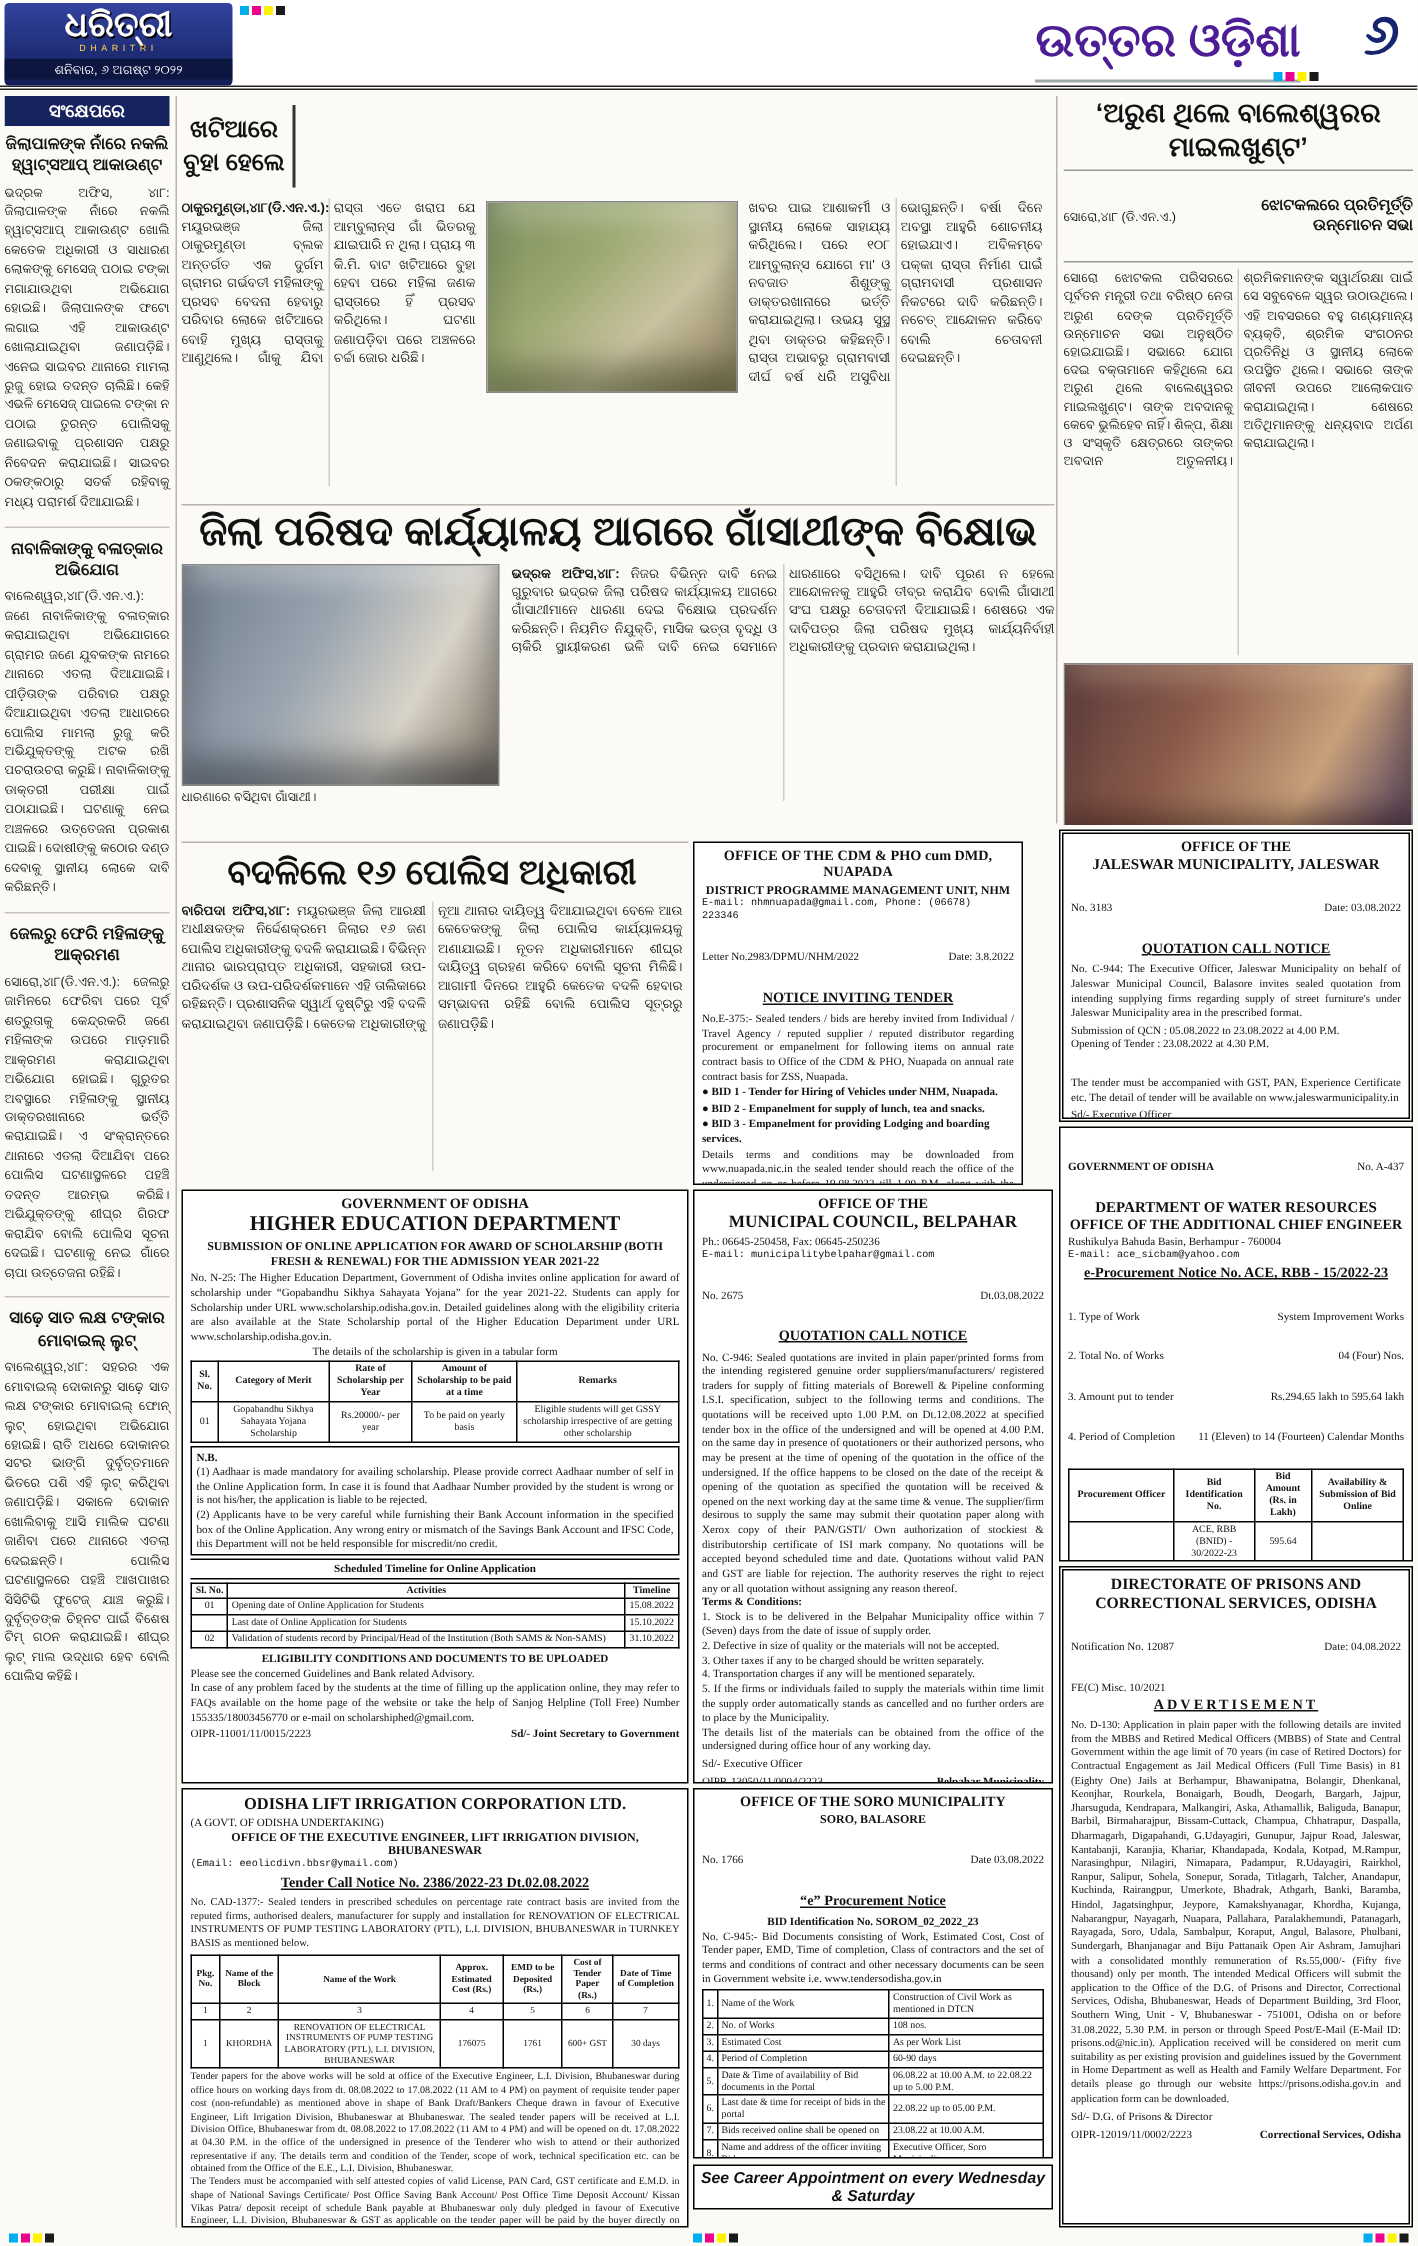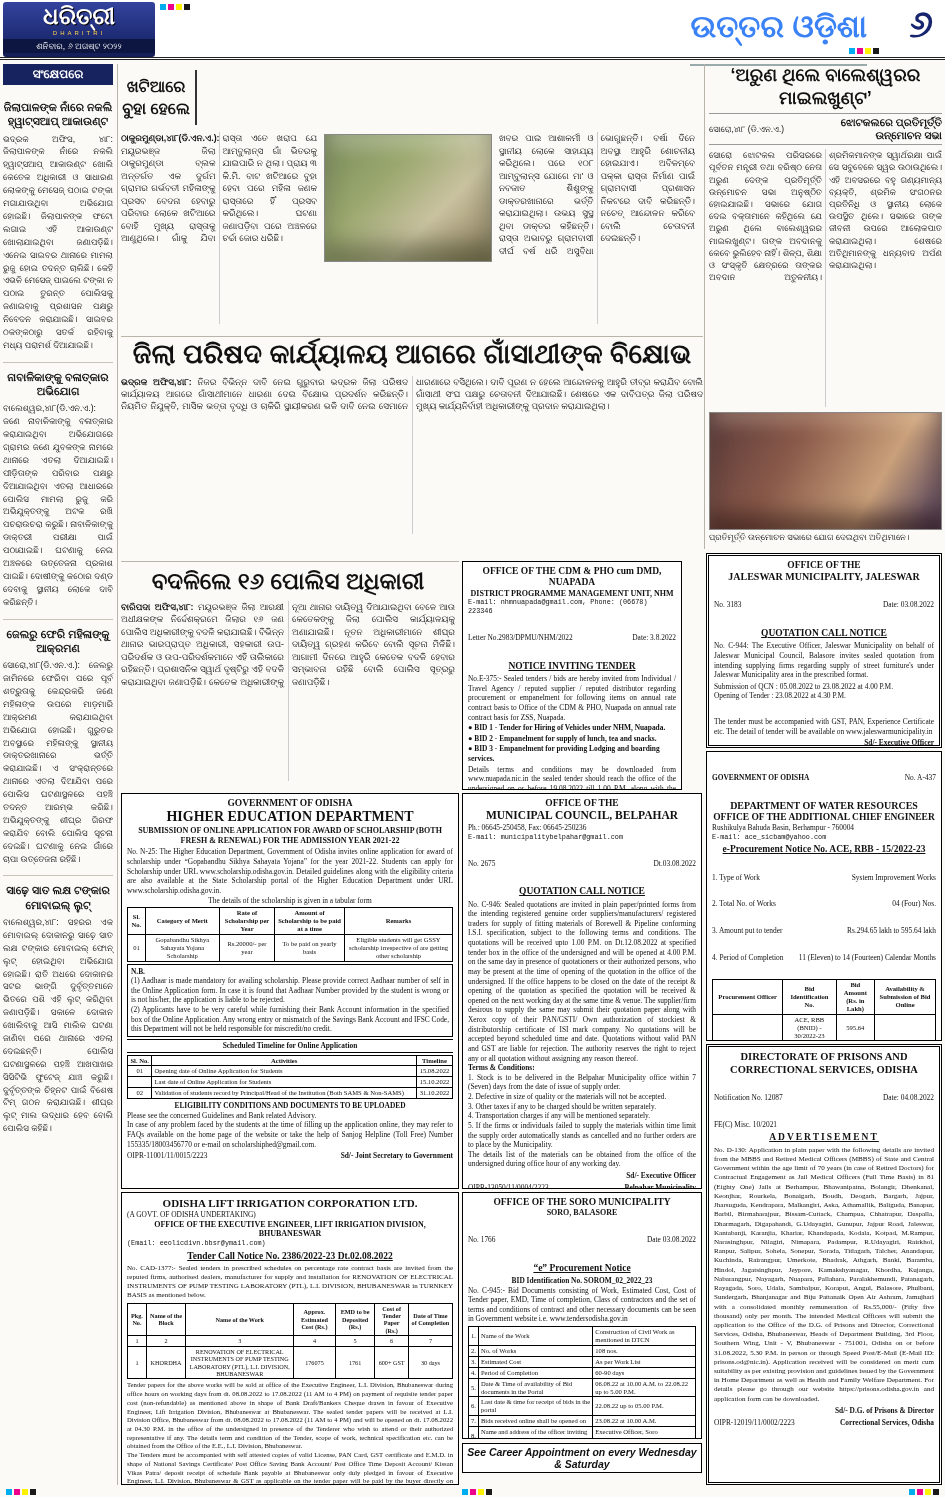--- a/index.html
+++ b/index.html
@@ -9,34 +9,34 @@
 
   
   #masthead { position:absolute; left:0; top:0; width:945px; height:60px; background:#fff;
               border-bottom:3px double #222; }
   #nameplate { position:absolute; left:3px; top:2px; width:152px; height:55px;
                background:linear-gradient(180deg,#34439d 0%,#1d2b74 65%,#131d55 100%);
                border-radius:3px; color:#fff; text-align:center; overflow:hidden; }
   .np-main { font-size:23px; font-weight:bold; line-height:28px; text-shadow:1px 1px 0 #000; }
   .np-sub  { font-size:6px; letter-spacing:3px; color:#ffd24a; line-height:7px; }
   .np-date { margin-top:2px; background:#0d1640; font-size:8.5px; line-height:14px; }
-  #edition { position:absolute; right:78px; top:9px; font-size:31px; font-weight:bold; color:#3b82f6;
-             border-bottom:2px solid #9aa; padding-bottom:19px; }
+  #edition { position:absolute; right:78px; top:9px; font-size:31px; font-weight:bold; color:#4c1d95;
+             border-bottom:2px solid #9aa; padding-bottom:8px; }
   #pageno  { position:absolute; right:12px; top:3px; font-size:38px; font-weight:bold; color:#17256f; }
 
   .regs { position:absolute; display:flex; gap:2px; }
   .regs i { width:6px; height:6px; display:block; }
   .rc { background:#00aeef; } .rm { background:#ec008c; }
   .ry { background:#fff200; } .rk { background:#1a1a1a; }
 
   
   #briefs { position:absolute; left:3px; top:64px; width:115px; height:1421px;
             border-right:1px solid #b9b4aa; padding-right:4px; overflow:hidden; }
   .briefs-title { background:#17235f; color:#fff; font-weight:bold; font-size:12px;
-                  text-align:center; padding:3px 0; margin-bottom:15px;font-family:Liberation Serif, serif; }
+                  text-align:center; padding:3px 0; margin-bottom:5px; }
   .brief { margin-bottom:10px; }
   .brief + .brief { border-top:1px solid #c8c3b8; padding-top:7px; }
   .brief h4 { font-size:11px; text-align:center; line-height:1.3; margin-bottom:4px; }
   .brief p { font-size:8.6px; line-height:1.5; text-align:justify; }
 
   
   .vline1 { position:absolute; left:704px; top:64px; width:1px; height:485px; background:#b9b4aa; }
 
   #lead { position:absolute; left:121px; top:64px; width:582px; height:268px; overflow:hidden; }
   #lead .lead-top { display:flex; align-items:flex-start; }
@@ -49,21 +49,21 @@
               font-size:8.8px; line-height:1.42; text-align:justify; }
   .lead-photo { width:168px; height:128px; flex:0 0 168px; margin-top:2px;
                 background:linear-gradient(135deg,#7a8b5a 0%,#9aa86e 35%,#c9c2a0 65%,#8a7a5a 100%);
                 box-shadow:inset 0 -18px 22px rgba(40,50,20,.45), inset 0 14px 18px rgba(255,255,255,.25);
                 border:1px solid #888; }
   .dl { font-weight:bold; }
 
   #rightstory { position:absolute; left:709px; top:64px; width:233px; height:486px; overflow:hidden; }
   #rightstory h2 { font-size:18px; font-weight:bold; text-align:center; line-height:1.25; }
   .rs-meta { display:flex; justify-content:space-between; align-items:center; margin:4px 0;
-             border-top:1px solid #999; border-bottom:1px solid #999; padding:2px 0; }
+             border-top:1px solid #999; border-bottom:1px solid #999; padding:17px 0; }
   .rs-dl { font-size:8.4px; }
   .rs-sub { font-size:10.5px; font-weight:bold; text-align:right; line-height:1.25; width:58%; }
   .rs-body { column-count:2; column-gap:7px; column-rule:1px solid #ccc; font-size:8.6px;
              line-height:1.42; text-align:justify; height:258px; overflow:hidden; }
   .rs-photo { width:100%; height:118px; margin-top:5px; border:1px solid #888;
               background:linear-gradient(120deg,#5a3a3a 0%,#8a5a4a 35%,#c9a07a 70%,#4a3a5a 100%);
               box-shadow:inset 0 -16px 20px rgba(30,10,10,.5), inset 0 12px 16px rgba(255,230,200,.25); }
   .caption { font-size:8.4px; margin-top:2px; }
 
   #protest { position:absolute; left:121px; top:336px; width:582px; height:222px; overflow:hidden;
@@ -87,21 +87,21 @@
   .notice { position:absolute; border:1px solid #000; background:#fff; padding:4px 5px;
             font-size:7.4px; line-height:1.3; text-align:justify; overflow:hidden;
             font-family:"Liberation Serif","DejaVu Serif",serif; }
   .nc { text-align:center; }
   .nb1 { font-weight:bold; }
   .hdrA { font-weight:bold; font-size:9.5px; text-align:center; line-height:1.2; }
   .hdrB { font-weight:bold; font-size:11.5px; text-align:center; line-height:1.2; }
   .hdrC { font-size:7.4px; text-align:left; }
   .ntitle { font-weight:bold; font-size:9.5px; text-align:center; text-decoration:underline; margin:2px 0; }
   .nrow { display:flex; justify-content:space-between; font-size:7.4px; margin:17px 0; }
-  .nsign { text-align:right; font-weight:bold; margin-top:2px; }
+  .nsign { text-align:left; font-weight:normal; margin-top:2px; }
   .nfoot { display:flex; justify-content:space-between; align-items:flex-end; margin-top:2px; }
   .ntable { width:100%; border-collapse:collapse; margin:2px 0; font-size:6.6px; line-height:1.2;
             text-align:center; }
   .ntable th,.ntable td { border:1px solid #000; padding:1px 2px; }
   .ntable th { font-weight:bold; }
   .bullet { font-weight:bold; margin:1px 0; text-align:left; }
   .nbbox { border:1px solid #000; padding:2px 3px; margin:2px 0; }
   .stripe { font-weight:bold; text-align:center; border-top:1px solid #000; border-bottom:1px solid #000;
             margin:2px 0; padding:1px 0; }
   .dbl { border:3px double #000; }
@@ -189,20 +189,24 @@
     <div class="rs-sub">ଝୋଟକଲରେ ପ୍ରତିମୂର୍ତ୍ତି ଉନ୍ମୋଚନ ସଭା</div>
   </div>
   <div class="rs-body">ସୋରୋ ଝୋଟକଲ ପରିସରରେ ପୂର୍ବତନ ମନ୍ତ୍ରୀ ତଥା ବରିଷ୍ଠ ନେତା ଅରୁଣ ଦେଙ୍କ ପ୍ରତିମୂର୍ତ୍ତି ଉନ୍ମୋଚନ ସଭା ଅନୁଷ୍ଠିତ ହୋଇଯାଇଛି। ସଭାରେ ଯୋଗ ଦେଇ ବକ୍ତାମାନେ କହିଥିଲେ ଯେ ଅରୁଣ ଥିଲେ ବାଲେଶ୍ୱରର ମାଇଲଖୁଣ୍ଟ। ତାଙ୍କ ଅବଦାନକୁ କେବେ ଭୁଲିହେବ ନାହିଁ। ଶିଳ୍ପ, ଶିକ୍ଷା ଓ ସଂସ୍କୃତି କ୍ଷେତ୍ରରେ ତାଙ୍କର ଅବଦାନ ଅତୁଳନୀୟ। ଶ୍ରମିକମାନଙ୍କ ସ୍ୱାର୍ଥରକ୍ଷା ପାଇଁ ସେ ସବୁବେଳେ ସ୍ୱର ଉଠାଉଥିଲେ। ଏହି ଅବସରରେ ବହୁ ଗଣ୍ୟମାନ୍ୟ ବ୍ୟକ୍ତି, ଶ୍ରମିକ ସଂଗଠନର ପ୍ରତିନିଧି ଓ ସ୍ଥାନୀୟ ଲୋକେ ଉପସ୍ଥିତ ଥିଲେ। ସଭାରେ ତାଙ୍କ ଜୀବନୀ ଉପରେ ଆଲୋକପାତ କରାଯାଇଥିଲା। ଶେଷରେ ଅତିଥିମାନଙ୍କୁ ଧନ୍ୟବାଦ ଅର୍ପଣ କରାଯାଇଥିଲା।</div>
   <div class="rs-photo"></div>
   <div class="caption">ପ୍ରତିମୂର୍ତ୍ତି ଉନ୍ମୋଚନ ସଭାରେ ଯୋଗ ଦେଇଥିବା ଅତିଥିମାନେ।</div>
 </div>
 
 <div id="protest">
   <h2>ଜିଲା ପରିଷଦ କାର୍ଯ୍ୟାଳୟ ଆଗରେ ଗାଁସାଥୀଙ୍କ ବିକ୍ଷୋଭ</h2>
   <div class="pr-row">
+    <div class="pr-photobox">
+      <div class="pr-photo"></div>
+      <div class="caption">ଧାରଣାରେ ବସିଥିବା ଗାଁସାଥୀ।</div>
+    </div>
     <div class="pr-body">
       <span class="dl">ଭଦ୍ରକ ଅଫିସ,୪ା୮:</span>
       <span>ନିଜର ବିଭିନ୍ନ ଦାବି ନେଇ ଗୁରୁବାର ଭଦ୍ରକ ଜିଲା ପରିଷଦ କାର୍ଯ୍ୟାଳୟ ଆଗରେ ଗାଁସାଥୀମାନେ ଧାରଣା ଦେଇ ବିକ୍ଷୋଭ ପ୍ରଦର୍ଶନ କରିଛନ୍ତି। ନିୟମିତ ନିଯୁକ୍ତି, ମାସିକ ଭତ୍ତା ବୃଦ୍ଧି ଓ ଚାକିରି ସ୍ଥାୟୀକରଣ ଭଳି ଦାବି ନେଇ ସେମାନେ ଧାରଣାରେ ବସିଥିଲେ। ଦାବି ପୂରଣ ନ ହେଲେ ଆନ୍ଦୋଳନକୁ ଆହୁରି ତୀବ୍ର କରାଯିବ ବୋଲି ଗାଁସାଥୀ ସଂଘ ପକ୍ଷରୁ ଚେତାବନୀ ଦିଆଯାଇଛି। ଶେଷରେ ଏକ ଦାବିପତ୍ର ଜିଲା ପରିଷଦ ମୁଖ୍ୟ କାର୍ଯ୍ୟନିର୍ବାହୀ ଅଧିକାରୀଙ୍କୁ ପ୍ରଦାନ କରାଯାଇଥିଲା।</span>
     </div>
   </div>
 </div>
 
 <div id="police">
   <h2>ବଦଳିଲେ ୧୬ ପୋଲିସ ଅଧିକାରୀ</h2>
   <div class="po-body">

